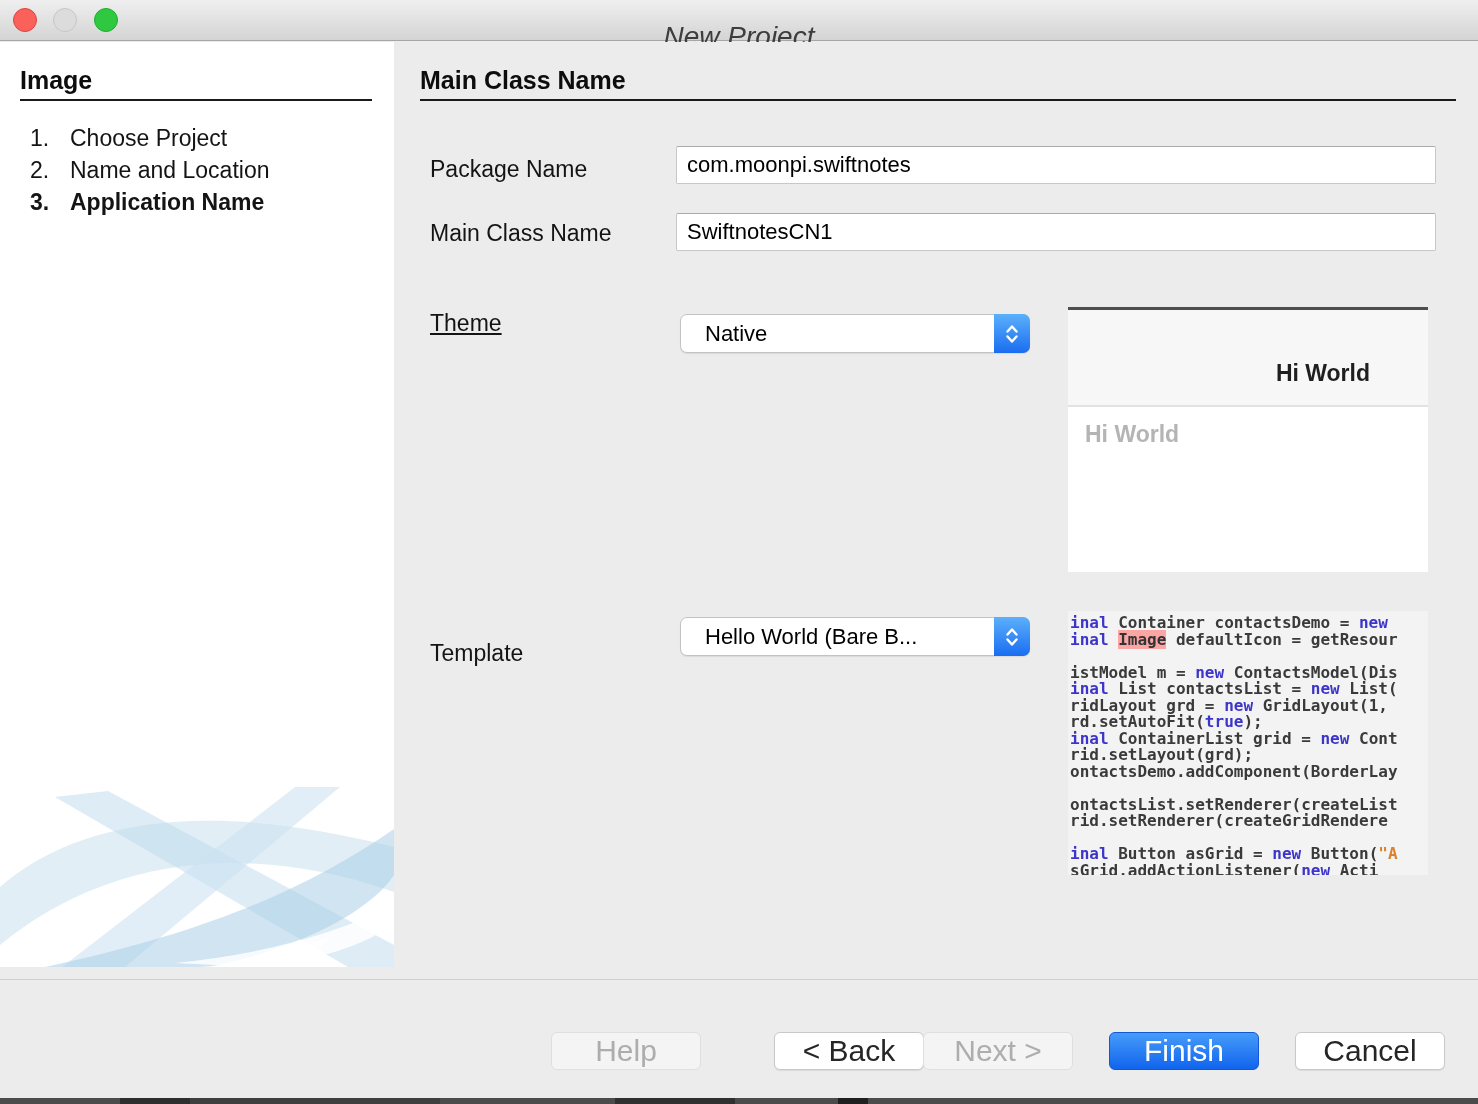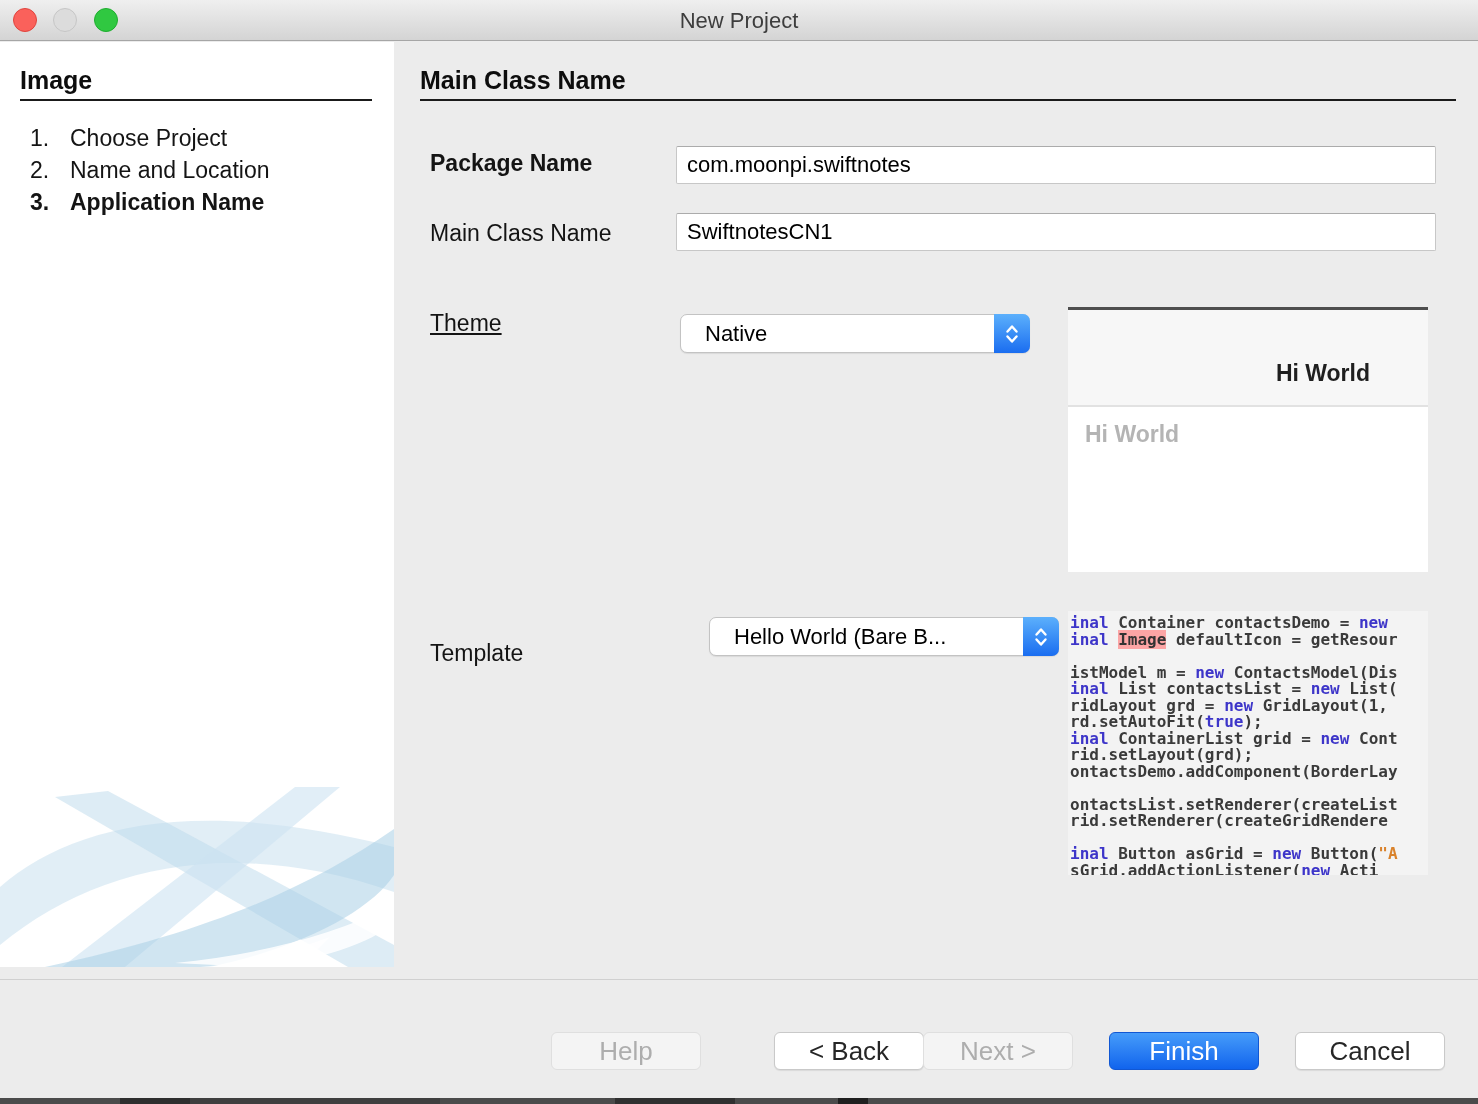--- a/index.html
+++ b/index.html
@@ -12,23 +12,23 @@
     color:#1b1b1b;
   }
 
   
   .titlebar {
     position:absolute; left:0; top:0; width:1478px; height:41px;
     background:linear-gradient(#efefef,#d4d4d4);
     border-bottom:1px solid #a6a6a6;
   }
   .window-title {
-    position:absolute; left:0; right:0; top:0; height:41px;
+    position:absolute; left:0; right:0; top:16px; height:41px;
     text-align:center; line-height:41px;
-    font-size:22px; color:#3d3d3d;
+    font-size:28px; color:#3d3d3d;font-style:italic;
   }
   .light { position:absolute; top:8px; width:24px; height:24px; border-radius:50%; }
   .light-close    { left:13px;  background:#fa615b; border:1px solid #e0443d; }
   .light-minimize { left:53px;  background:#dcdcdc; border:1px solid #c6c6c6; }
   .light-zoom     { left:94px;  background:#30c841; border:1px solid #1eae2f; }
 
   
   .left-panel {
     position:absolute; left:0; top:42px; width:394px; height:925px;
     background:#ffffff; overflow:hidden;
@@ -98,21 +98,21 @@
   .code-line { height:16.5px; }
   .kw  { color:#3d35c9; }
   .str { color:#d9822b; }
   .hl  { background:#fca5a5; color:#333; }
 
   
   .footer-divider { position:absolute; left:0; top:979px; width:1478px; height:1px; background:#d0d0d0; }
   .btn {
     position:absolute; top:1032px; width:150px; height:38px;
     border-radius:6px; font-family:"Liberation Sans", sans-serif;
-    font-size:26px; text-align:center; line-height:36px; cursor:default;
+    font-size:30px; text-align:center; line-height:36px; cursor:default;
   }
   .btn-normal   { background:#ffffff; border:1px solid #c9c9c9; color:#262626; box-shadow:0 1px 1px rgba(0,0,0,0.08); }
   .btn-disabled { background:#f4f4f4; border:1px solid #dfdfdf; color:#adadad; }
   .btn-primary  { background:linear-gradient(#469cfa,#1164ed); border:1px solid #1157d3; color:#ffffff; }
   .btn-help   { left:551px; }
   .btn-back   { left:774px; }
   .btn-next   { left:923px; }
   .btn-finish { left:1109px; }
   .btn-cancel { left:1295px; }
 
@@ -156,21 +156,21 @@
     <path d="M394 42 C310 100 210 145 45 180 L210 180 C305 160 372 122 394 88 Z" fill="#a9cfe6" opacity="0.55"></path>
     <path d="M394 118 C330 150 255 168 175 176 L258 180 C332 172 382 150 394 134 Z" fill="#ffffff" opacity="0.85"></path>
     <path d="M200 180 L260 174 L330 150 L300 180 Z" fill="#ffffff" opacity="0.7"></path>
   </svg>
 </div>
 
 <div class="right-panel">
   <div class="panel-heading" style="left:26px; top:24px;">Main Class Name</div>
   <div class="heading-rule" style="left:26px; top:57px; width:1036px;"></div>
 
-  <div class="field-label" style="left:36px; top:108px;font-weight:bold;">Package Name</div>
+  <div class="field-label" style="left:36px; top:114px;">Package Name</div>
   <input class="text-input" style="top: 104px;" type="text" value="com.moonpi.swiftnotes">
 
   <div class="field-label" style="left:36px; top:178px;">Main Class Name</div>
   <input class="text-input" style="top: 171px;" type="text" value="SwiftnotesCN1">
 
   <div class="field-label" style="left:36px; top:268px;text-decoration:underline;">Theme</div>
   <div class="select" style="top:272px;">
     <span>Native</span>
     <span class="select-stepper">
       <svg width="16" height="24" viewBox="0 0 16 24" fill="none">
@@ -181,21 +181,21 @@
   </div>
 
   <div class="theme-preview">
     <div class="preview-titlebar">
       <span class="preview-title-text">Hi World</span>
     </div>
     <div class="preview-body-text">Hi World</div>
   </div>
 
   <div class="field-label" style="left:36px; top:598px;">Template</div>
-  <div class="select" style="top:575px;margin-left:29px;">
+  <div class="select" style="top:575px;">
     <span>Hello World (Bare B...</span>
     <span class="select-stepper">
       <svg width="16" height="24" viewBox="0 0 16 24" fill="none">
         <path d="M3.5 9.5 L8 4.5 L12.5 9.5" stroke="#fff" stroke-width="2.4" stroke-linecap="round" stroke-linejoin="round"></path>
         <path d="M3.5 14.5 L8 19.5 L12.5 14.5" stroke="#fff" stroke-width="2.4" stroke-linecap="round" stroke-linejoin="round"></path>
       </svg>
     </span>
   </div>
 
   <div class="code-preview"><div class="code-line"><span class="kw">inal</span><span> Container contactsDemo = </span><span class="kw">new</span></div><div class="code-line"><span class="kw">inal</span><span> </span><span class="hl">Image</span><span> defaultIcon = getResour</span></div><div class="code-line">&nbsp;</div><div class="code-line"><span>istModel m = </span><span class="kw">new</span><span> ContactsModel(Dis</span></div><div class="code-line"><span class="kw">inal</span><span> List contactsList = </span><span class="kw">new</span><span> List(</span></div><div class="code-line"><span>ridLayout grd = </span><span class="kw">new</span><span> GridLayout(1,</span></div><div class="code-line"><span>rd.setAutoFit(</span><span class="kw">true</span><span>);</span></div><div class="code-line"><span class="kw">inal</span><span> ContainerList grid = </span><span class="kw">new</span><span> Cont</span></div><div class="code-line"><span>rid.setLayout(grd);</span></div><div class="code-line"><span>ontactsDemo.addComponent(BorderLay</span></div><div class="code-line">&nbsp;</div><div class="code-line"><span>ontactsList.setRenderer(createList</span></div><div class="code-line"><span>rid.setRenderer(createGridRendere</span></div><div class="code-line">&nbsp;</div><div class="code-line"><span class="kw">inal</span><span> Button asGrid = </span><span class="kw">new</span><span> Button(</span><span class="str">"A</span></div><div class="code-line"><span>sGrid.addActionListener(</span><span class="kw">new</span><span> Acti</span></div></div>

